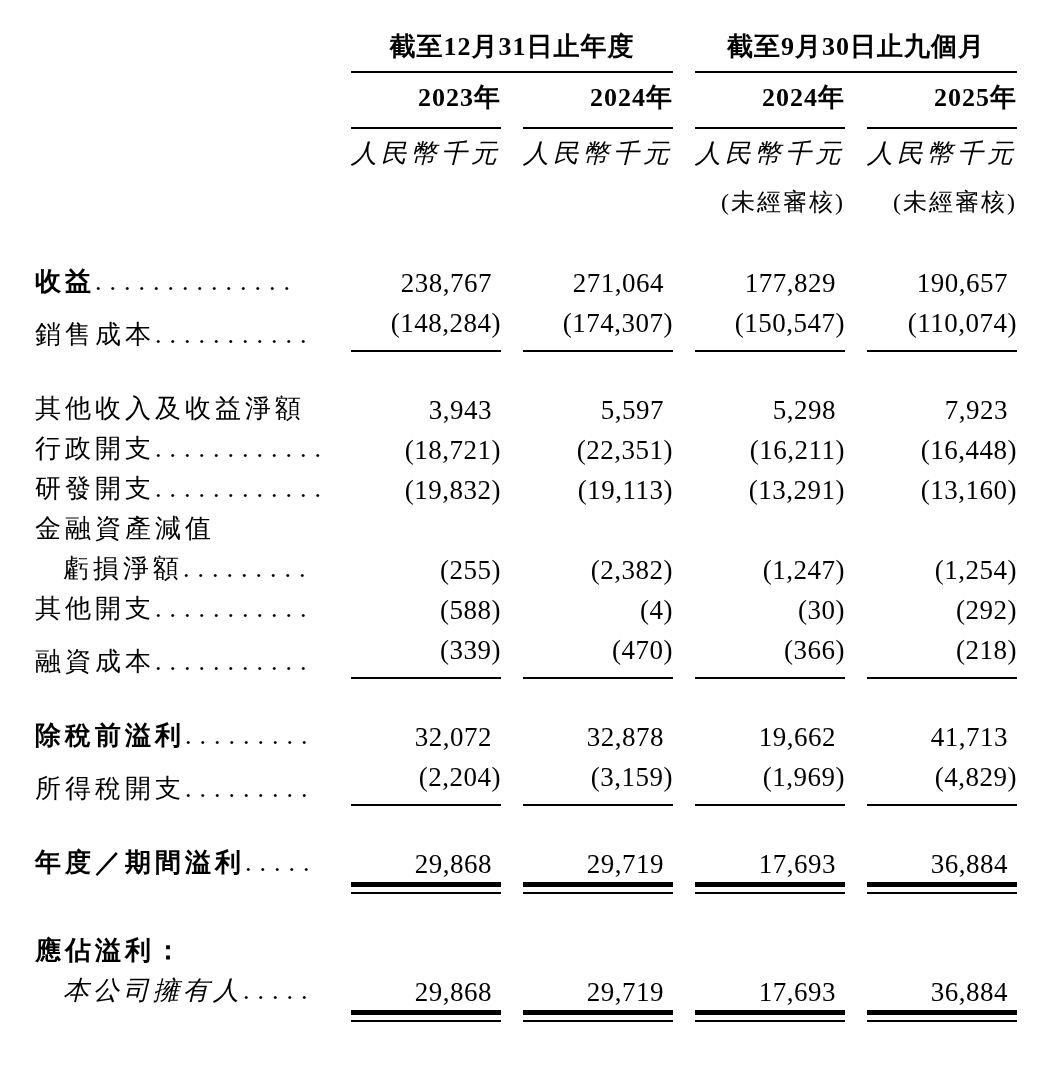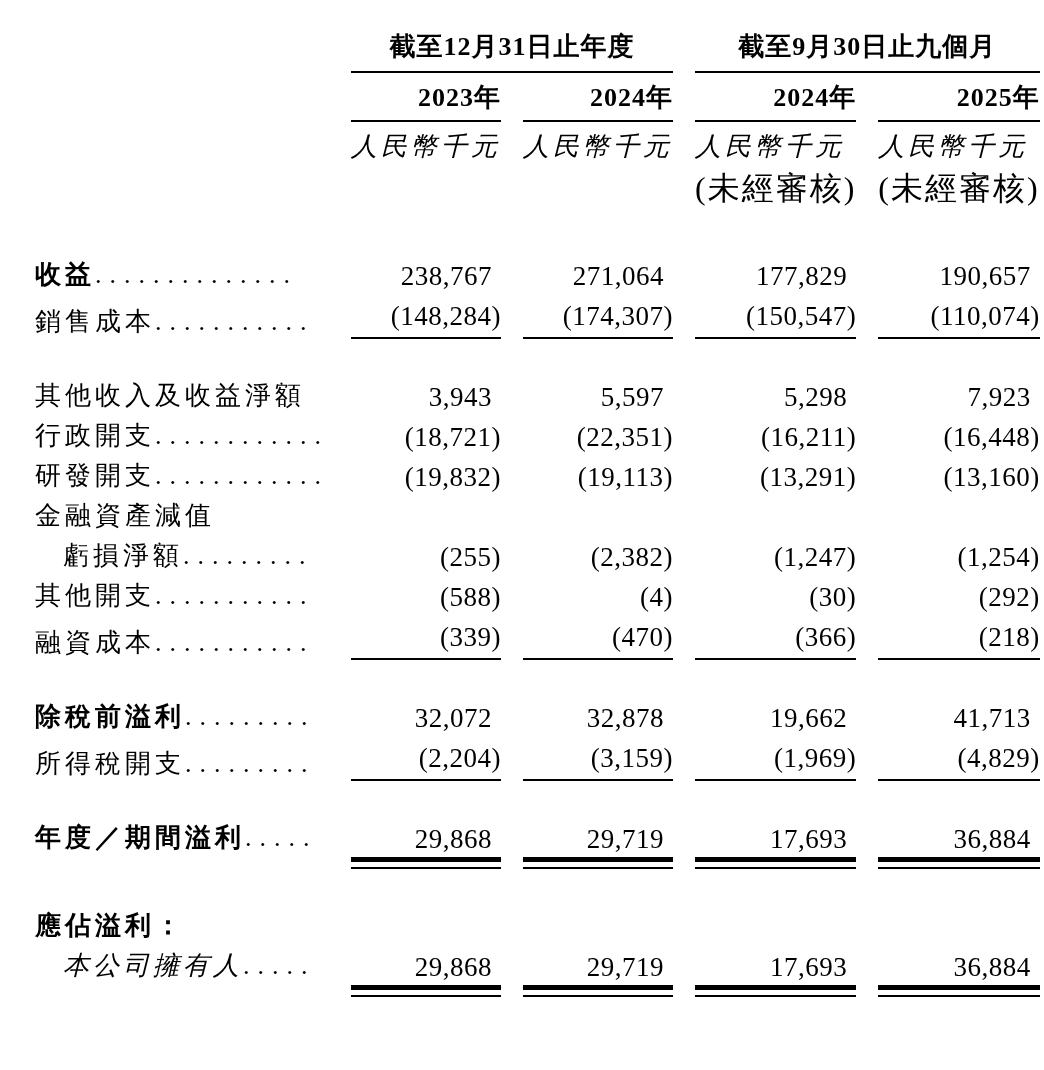--- a/index.html
+++ b/index.html
@@ -38,48 +38,48 @@
     padding-bottom: 7px;
   }
   tr.grp th.no-rule { border-bottom: none; }
   tr.yrs th {
     height: 42px;
     font-size: 26px;
     font-weight: bold;
     letter-spacing: 1px;
     text-align: right;
     border-bottom: 2px solid #000;
-    padding-bottom: 5px;
+    padding-bottom: 12px;
   }
   tr.yrs th.no-rule { border-bottom: none; }
   tr.units td {
     height: 42px;
     font-size: 26px;
     font-style: italic;
     letter-spacing: 4px;
     padding-bottom: 3px;
   }
   tr.unaud td {
     height: 44px;
-    font-size: 32px;
+    font-size: 24px;
     letter-spacing: 2px;
     text-align: right;
     padding-bottom: 7px;
   }
   
   tr.row td { height: 40px; font-size: 26px; }
   tr.row td.num {
     text-align: right;
     font-size: 27px;
     letter-spacing: 0.5px;
   }
   tr.row td.num.pos { padding-right: 9px; }
   tr.row.rule-single td.num {
     border-bottom: 2px solid #000;
-    padding-bottom: 5px;
+    padding-bottom: 11px;
   }
   tr.row .lbl { letter-spacing: 4px; }
   tr.row.bold .lbl { font-weight: bold; margin-top: 35px; }
   tr.row.italic .lbl { font-style: italic; text-align: center; }
   tr.row .lbl.indent { padding-left: 28px; }
   .leader { letter-spacing: 8px; font-size: 26px; }
   tr.sp td { height: 34px; }
   tr.rulerow td { height: 14px; vertical-align: top; }
   tr.rulerow .dbl {
     border-top: 5px solid #000;

